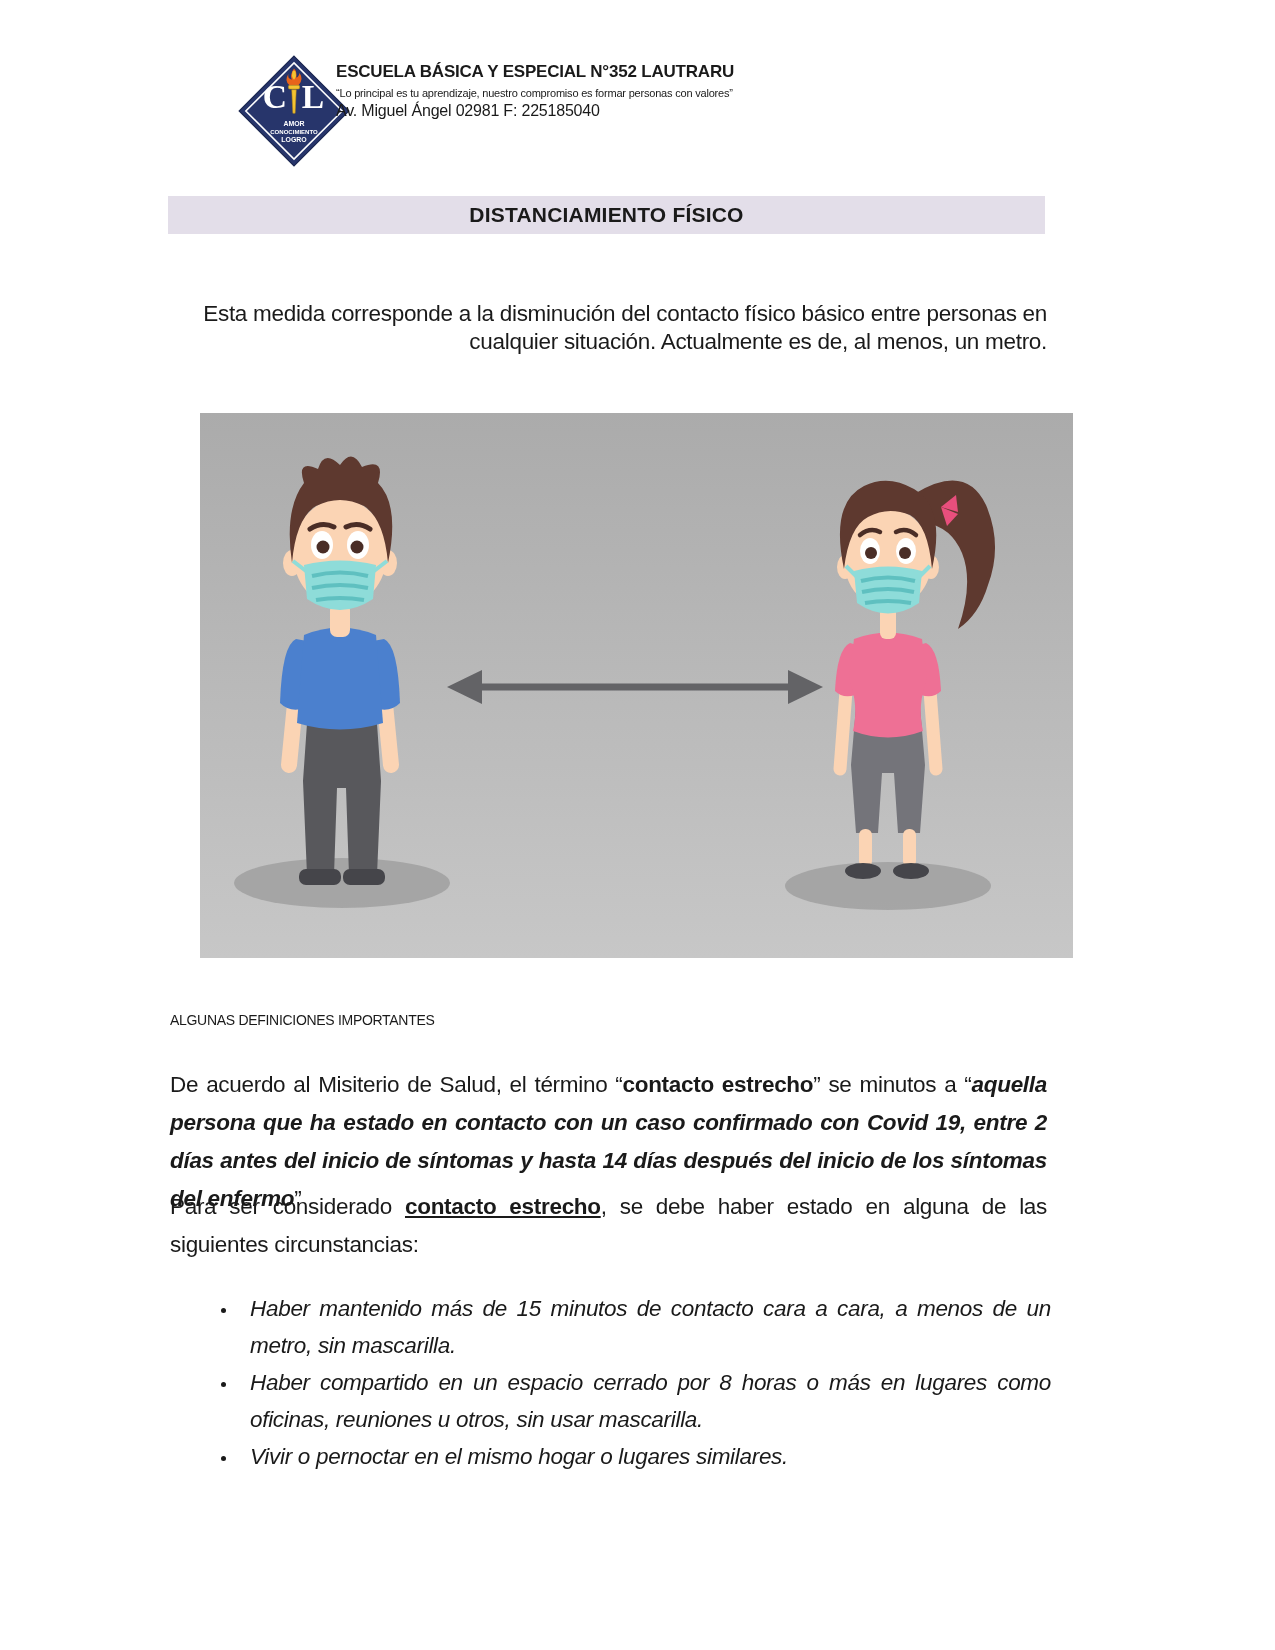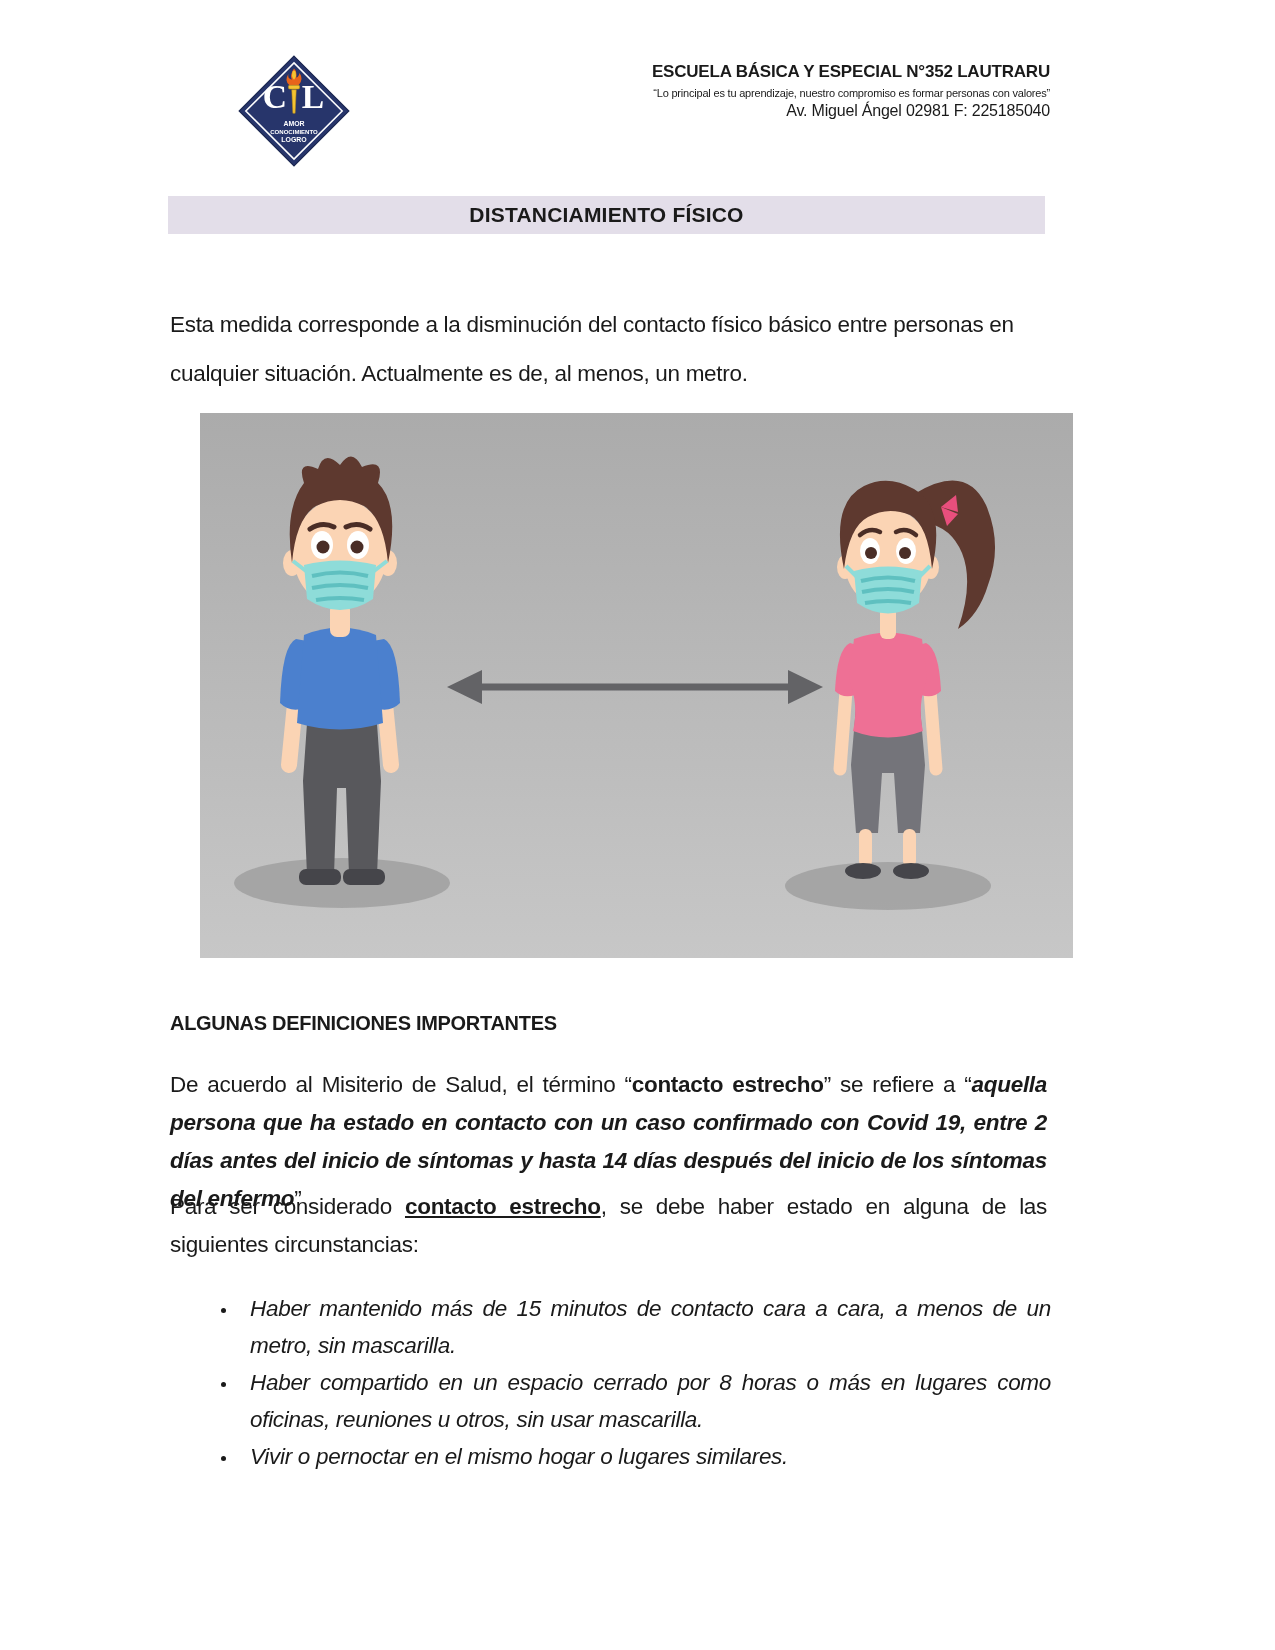--- a/index.html
+++ b/index.html
@@ -13,42 +13,42 @@
   }
   *{margin:0;padding:0;box-sizing:border-box;}
   html,body{background:#888;}
   .page{
     position:relative;width:1275px;height:1650px;background:#fff;
     margin:0 auto;font-family:"Liberation Sans",sans-serif;color:var(--text);
     overflow:hidden;
   }
   
   .logo{position:absolute;left:238px;top:55px;width:112px;height:112px;}
-  .header-text{position:absolute;left:320px;top:62px;width:730px;text-align:right;letter-spacing:-0.2px;}
+  .header-text{position:absolute;left:336px;top:62px;width:730px;text-align:left;letter-spacing:-0.2px;}
   .school-name{font-size:17px;font-weight:bold;margin-bottom:5px;}
   .school-quote{font-size:11px;margin-bottom:3px;}
   .school-address{font-size:16px;}
   
   .banner{
     position:absolute;left:168px;top:196px;width:877px;height:38px;
     background:var(--banner_bg);display:flex;align-items:center;justify-content:center;
   }
   .banner-title{font-size:21px;font-weight:bold;letter-spacing:0.2px;}
   
   .intro{
     position:absolute;left:170px;top:300px;width:877px;
-    font-size:22.5px;line-height:49px;text-align:left;letter-spacing:-0.3px;
+    font-size:22.5px;line-height:28px;text-align:right;letter-spacing:-0.3px;
   }
   
   .illustration{position:absolute;left:200px;top:413px;width:873px;height:545px;}
   .illustration svg{display:block;width:100%;height:100%;}
   
   .section-heading{
     position:absolute;left:170px;top:1012px;width:877px;
-    font-size:20px;font-weight:bold;letter-spacing:-0.3px;
+    font-size:14px;font-weight:normal;letter-spacing:-0.3px;
   }
   .para{
     position:absolute;left:170px;width:877px;
     font-size:22.5px;line-height:38px;text-align:justify;letter-spacing:-0.3px;
   }
   .para-1{top:1066px;}
   .para-2{top:1188px;}
   .bold{font-weight:bold;}
   .bold-italic{font-weight:bold;font-style:italic;}
   .bold-underline{font-weight:bold;text-decoration:underline;}
@@ -191,21 +191,21 @@
             <path d="M662,179 Q688,173 714,179" fill="none" style="stroke:var(--mask_pleat)" stroke-width="4"></path>
             <path d="M665,190 Q688,186 711,190" fill="none" style="stroke:var(--mask_pleat)" stroke-width="4"></path>
           </g>
         </g>
       </g>
     </svg>
   </div>
 
   <h2 class="section-heading">ALGUNAS DEFINICIONES IMPORTANTES</h2>
 
-  <p class="para para-1"><span>De acuerdo al Misiterio de Salud, el término “</span><span class="bold">contacto estrecho</span><span>” se refiere a “</span><span class="bold-italic">aquella persona que ha estado en contacto con un caso confirmado con Covid 19, entre 2 días antes del inicio de síntomas y hasta 14 días después del inicio de los síntomas del enfermo</span><span>”</span></p>
+  <p class="para para-1"><span>De acuerdo al Misiterio de Salud, el término “</span><span class="bold">contacto estrecho</span><span>” se minutos a “</span><span class="bold-italic">aquella persona que ha estado en contacto con un caso confirmado con Covid 19, entre 2 días antes del inicio de síntomas y hasta 14 días después del inicio de los síntomas del enfermo</span><span>”</span></p>
 
   <p class="para para-2"><span>Para ser considerado </span><span class="bold-underline">contacto estrecho</span><span>, se debe haber estado en alguna de las siguientes circunstancias:</span></p>
 
   <ul class="bullet-list">
     <li>Haber mantenido más de 15 minutos de contacto cara a cara, a menos de un metro, sin mascarilla.</li>
     <li>Haber compartido en un espacio cerrado por 8 horas o más en lugares como oficinas, reuniones u otros, sin usar mascarilla.</li>
     <li>Vivir o pernoctar en el mismo hogar o lugares similares.</li>
   </ul>
 
 </div>

